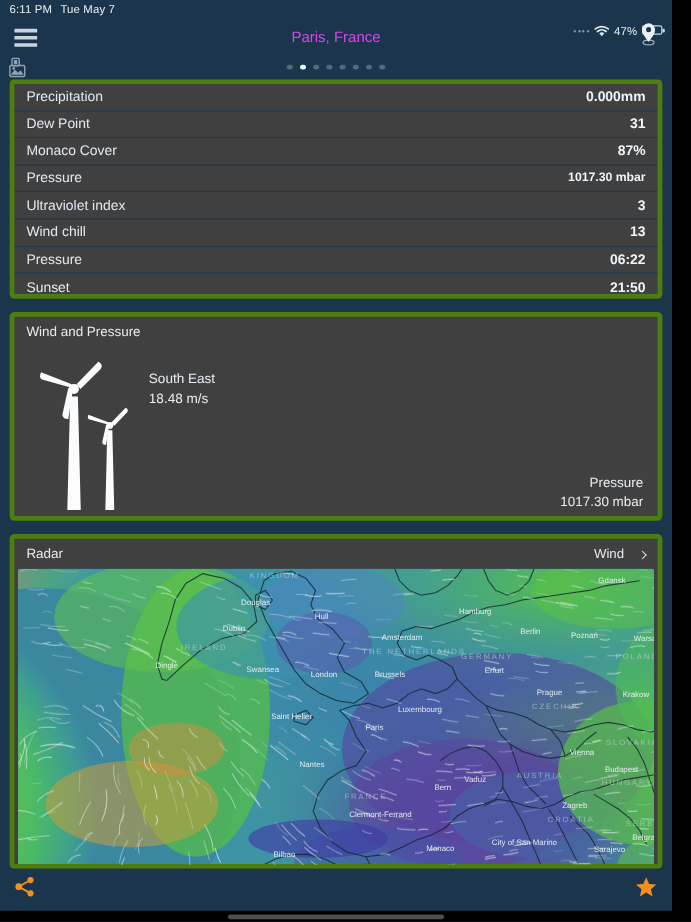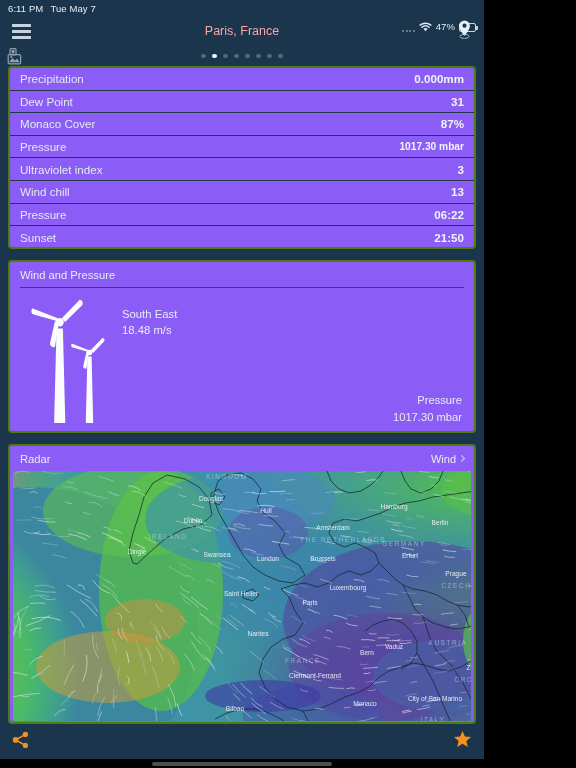--- a/index.html
+++ b/index.html
@@ -4,35 +4,35 @@
 <style>
   * { margin:0; padding:0; box-sizing:border-box; }
   html, body {
     width:576px; height:768px;
     background:#000;
     font-family:"Liberation Sans", sans-serif;
     overflow:hidden;
   }
   #app {
     position:relative;
-    width:484px; height:768px;
+    width:560px; height:768px;
     background:#1a354c;
     display:flex; flex-direction:column;
   }
 
   
   .statusbar {
     height:16px; flex:0 0 16px;
     display:flex; align-items:center;
     padding:0 8px;
     font-size:9.5px; color:#e9eef3;
     letter-spacing:.1px;
   }
   .sb-left { display:flex; align-items:center; gap:7px; }
-  .sb-right { margin-left:auto; display:flex; align-items:flex-end; gap:4px;margin-top:36px; }
+  .sb-right { margin-left:auto; display:flex; align-items:flex-start; gap:4px;margin-top:36px; }
   .sb-dots { display:flex; align-items:flex-end; gap:1.5px; height:6px; opacity:.55; }
   .sb-dots i { display:block; width:2px; height:2px; background:#cfd9e2; border-radius:50%; }
   .wifi svg { display:block; }
   .batt {
     width:17px; height:8.5px; border:1px solid #cbd6e0; border-radius:2px;
     position:relative; display:block;
   }
   .batt::after {
     content:""; position:absolute; right:-2.5px; top:2.4px;
     width:1.6px; height:3.2px; background:#cbd6e0; border-radius:0 1px 1px 0;
@@ -42,21 +42,21 @@
   
   .navbar {
     height:30px; flex:0 0 30px;
     display:flex; align-items:center;
     padding:0 12px; position:relative;
   }
   .hamburger { width:19px; height:15px; display:flex; flex-direction:column; justify-content:space-between; cursor:pointer; }
   .hamburger span { display:block; height:3px; background:#c8d4de; border-radius:.5px; }
   .nav-title {
     position:absolute; left:0; right:0; text-align:center;
-    font-size:12.5px; color:#fca5a5; pointer-events:none;
+    font-size:12.5px; color:#d946ef; pointer-events:none;
   }
   .pin { margin-left:auto; position:relative; z-index:2; cursor:pointer; }
 
   
   .pager-row {
     height:20px; flex:0 0 20px;
     display:flex; align-items:center; position:relative; padding:0 7px;
   }
   .thumb-icon { width:20px; height:17px; opacity:.75; }
   .dots {
@@ -66,22 +66,22 @@
   }
   .dots i { width:4.5px; height:4.5px; border-radius:50%; background:#53697d; display:block; }
   .dots i.on { background:#f2f6f9; }
 
   
   .body {
     flex:1 1 auto; overflow:hidden;
     padding:0 8px; display:flex; flex-direction:column; gap:11px;
   }
   .card {
-    background:#8b5cf6;
-    border:2px solid #4d7c0f;
+    background:#404040;
+    border:4px solid #4d7c0f;
     border-radius:4px;
     overflow:hidden;
   }
 
   
   .det-row {
     display:flex; align-items:center; justify-content:space-between;
     height:22.6px; padding:0 10px;
     border-bottom:1px solid #22394d;
     color:#e2eaf1; font-size:11.6px;
@@ -90,21 +90,21 @@
   .det-val { color:#eef4f9;font-weight:bold; }
   .det-val.small { font-size:10.2px; }
 
   
   .card-head {
     display:flex; align-items:center; justify-content:space-between;
     padding:7px 10px 6px 10px;
     font-size:11.2px; color:#e5ecf2;
   }
   .hr { height:1px; background:#2b465d; margin:0 10px; }
-  .link-more { color:#e5ecf2; font-size:11px; display:flex; align-items:center; gap:3px; cursor:pointer; }
+  .link-more { color:#e5ecf2; font-size:11px; display:flex; align-items:center; gap:13px; cursor:pointer; }
   .chev { width:5px; height:5px; border-right:1.4px solid #cdd9e3; border-top:1.4px solid #cdd9e3; transform:rotate(45deg); display:inline-block; }
 
   
   .wind-body { position:relative; height:145px; padding:8px 10px 0 10px; }
   .turbines { position:absolute; left:18px; top:10px; }
   .wind-text { position:absolute; left:112px; top:18px; font-size:11.3px; color:#e6edf3; line-height:1.45; }
   .pressure-box { position:absolute; right:12px; bottom:8px; text-align:right; font-size:11.2px; color:#e6edf3; line-height:1.45; }
 
   
   .radar-img {

